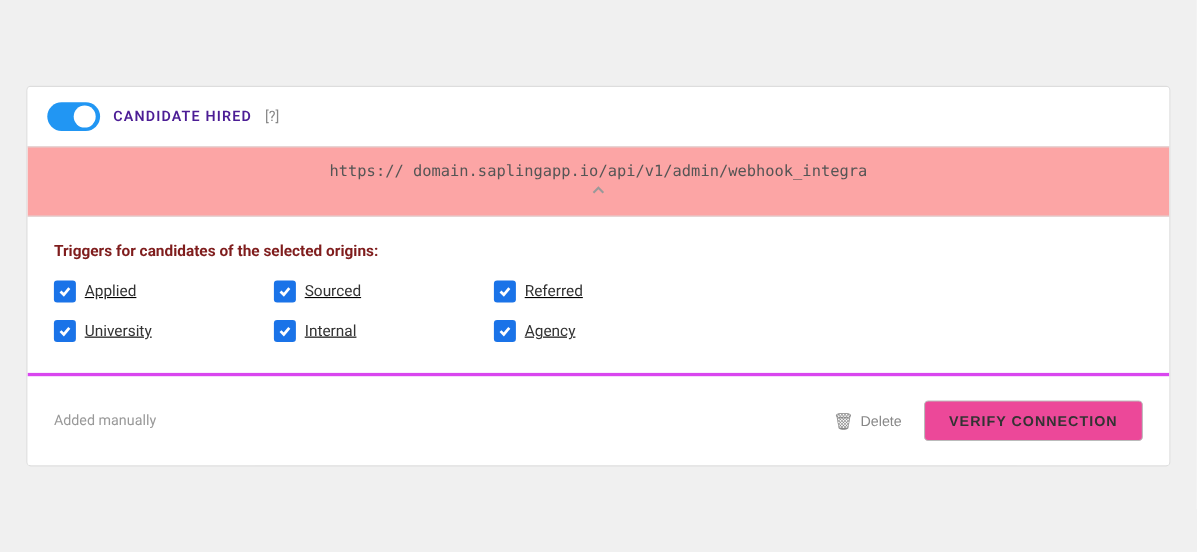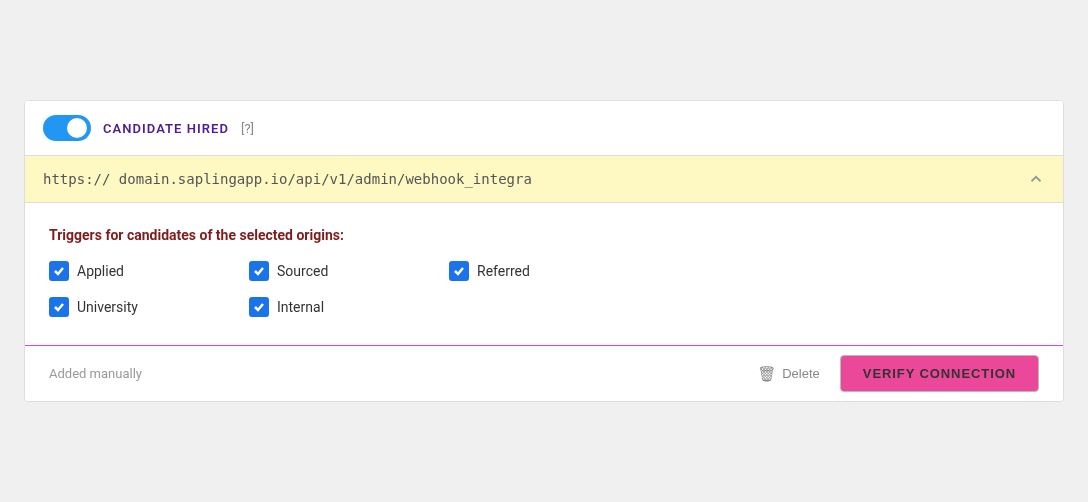--- a/index.html
+++ b/index.html
@@ -58,24 +58,25 @@
     .toggle-help {
       font-size: 13px;
       color: #888;
       font-weight: 400;
     }
     
     .url-bar {
       display: flex;
       align-items: center;
       justify-content: space-between;
-      background: #fef9c3;
+      background: #fca5a5;
       border-top: 1px solid #ddd;
       border-bottom: 1px solid #ddd;
       padding: 14px 18px;
+      flex-direction: column;
     }
     .url-text {
       font-size: 14px;
       color: #555;
       font-family: monospace;
     }
     .chevron-up {
       width: 18px;
       height: 18px;
       color: #999;
@@ -93,20 +94,21 @@
     .checkboxes-grid {
       display: grid;
       grid-template-columns: 200px 200px 200px;
       row-gap: 16px;
       margin-bottom: 28px;
     }
     .checkbox-item {
       display: flex;
       align-items: center;
       gap: 8px;
+      text-decoration: underline;
     }
     .checkbox-box {
       width: 20px;
       height: 20px;
       background: #1a73e8;
       border-radius: 3px;
       display: flex;
       align-items: center;
       justify-content: center;
       flex-shrink: 0;
@@ -190,22 +192,22 @@
     }
     .key-icon {
       font-size: 15px;
       color: #777;
     }
     
     .footer {
       display: flex;
       align-items: center;
       justify-content: space-between;
-      padding: 9px 24px;
-      border-top: 1px solid #d946ef;
+      padding: 22px 24px;
+      border-top: 3px solid #d946ef;
       background: #fff;
     }
     .added-manually {
       font-size: 13px;
       color: #999;
     }
     .footer-right {
       display: flex;
       align-items: center;
       gap: 20px;
@@ -294,20 +296,28 @@
         </div>
         <span class="checkbox-label">University</span>
       </div>
       <div class="checkbox-item">
         <div class="checkbox-box">
           <svg viewBox="0 0 12 12" fill="none" stroke="white" stroke-width="2.5">
             <polyline points="2,6 5,9 10,3"></polyline>
           </svg>
         </div>
         <span class="checkbox-label">Internal</span>
+      </div>
+      <div class="checkbox-item">
+        <div class="checkbox-box">
+          <svg viewBox="0 0 12 12" fill="none" stroke="white" stroke-width="2.5">
+            <polyline points="2,6 5,9 10,3"></polyline>
+          </svg>
+        </div>
+        <span class="checkbox-label">Agency</span>
       </div>
     </div>
 
   </div>
 
   <div class="footer">
     <span class="added-manually">Added manually</span>
     <div class="footer-right">
       <button class="delete-btn">
         <span class="delete-icon">🗑</span>

